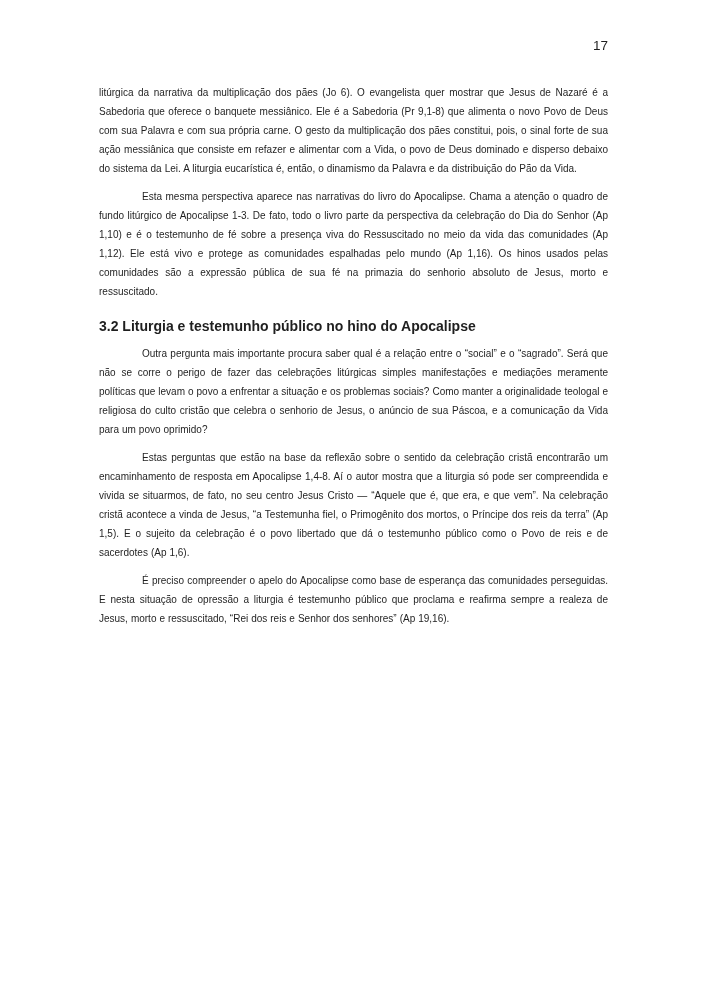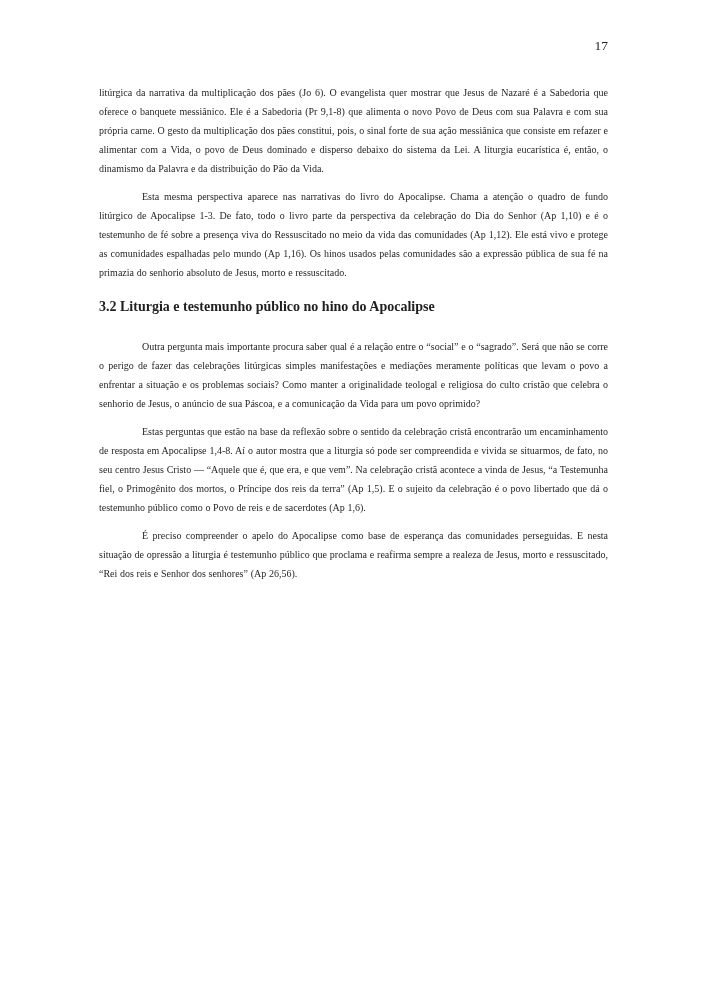--- a/index.html
+++ b/index.html
@@ -5,21 +5,21 @@
   html, body {
     margin: 0;
     padding: 0;
     background: #ffffff;
   }
   .page {
     position: relative;
     width: 706px;
     height: 1000px;
     background: #ffffff;
-    font-family: Liberation Serif, serif;
+    font-family: Liberation Sans, sans-serif;
     color: #1f1f1f;
     overflow: hidden;
     border-radius: 20px;
     -webkit-font-smoothing: antialiased;
   }
   .page-number {
     position: absolute;
     top: 37px;
     left: 99px;
     width: 509px;
@@ -41,21 +41,21 @@
     text-indent: 43px;
     word-spacing: 0.02em;
   }
   .body-text p.continuation {
     text-indent: 0;
   }
   .body-text h2 {
     font-size: 14px;
     line-height: 22px;
     font-weight: 700;
-    margin: 14px 0 19px 0;
+    margin: 14px 0 7px 0;
     text-align: left;
     text-indent: 0;
   }
 </style>
 </head>
 <body>
 
 <div class="page">
 
   <div class="page-number">17</div>
@@ -66,17 +66,17 @@
 
     <p>Esta mesma perspectiva aparece nas narrativas do livro do Apocalipse. Chama a atenção o quadro de fundo litúrgico de Apocalipse 1-3. De fato, todo o livro parte da perspectiva da celebração do Dia do Senhor (Ap 1,10) e é o testemunho de fé sobre a presença viva do Ressuscitado no meio da vida das comunidades (Ap 1,12). Ele está vivo e protege as comunidades espalhadas pelo mundo (Ap 1,16). Os hinos usados pelas comunidades são a expressão pública de sua fé na primazia do senhorio absoluto de Jesus, morto e ressuscitado.</p>
 
     <h2>3.2 Liturgia e testemunho público no hino do Apocalipse</h2>
 
 
     <p>Outra pergunta mais importante procura saber qual é a relação entre o “social” e o “sagrado”. Será que não se corre o perigo de fazer das celebrações litúrgicas simples manifestações e mediações meramente políticas que levam o povo a enfrentar a situação e os problemas sociais? Como manter a originalidade teologal e religiosa do culto cristão que celebra o senhorio de Jesus, o anúncio de sua Páscoa, e a comunicação da Vida para um povo oprimido?</p>
 
     <p>Estas perguntas que estão na base da reflexão sobre o sentido da celebração cristã encontrarão um encaminhamento de resposta em Apocalipse 1,4-8. Aí o autor mostra que a liturgia só pode ser compreendida e vivida se situarmos, de fato, no seu centro Jesus Cristo — “Aquele que é, que era, e que vem”. Na celebração cristã acontece a vinda de Jesus, “a Testemunha fiel, o Primogênito dos mortos, o Príncipe dos reis da terra” (Ap 1,5). E o sujeito da celebração é o povo libertado que dá o testemunho público como o Povo de reis e de sacerdotes (Ap 1,6).</p>
 
-    <p>É preciso compreender o apelo do Apocalipse como base de esperança das comunidades perseguidas. E nesta situação de opressão a liturgia é testemunho público que proclama e reafirma sempre a realeza de Jesus, morto e ressuscitado, “Rei dos reis e Senhor dos senhores” (Ap 26,56).</p>
+    <p>É preciso compreender o apelo do Apocalipse como base de esperança das comunidades perseguidas. E nesta situação de opressão a liturgia é testemunho público que proclama e reafirma sempre a realeza de Jesus, morto e ressuscitado, “Rei dos reis e Senhor dos senhores” (Ap 19,16).</p>
 
   </div>
 
 </div>
 
 </body></html>

